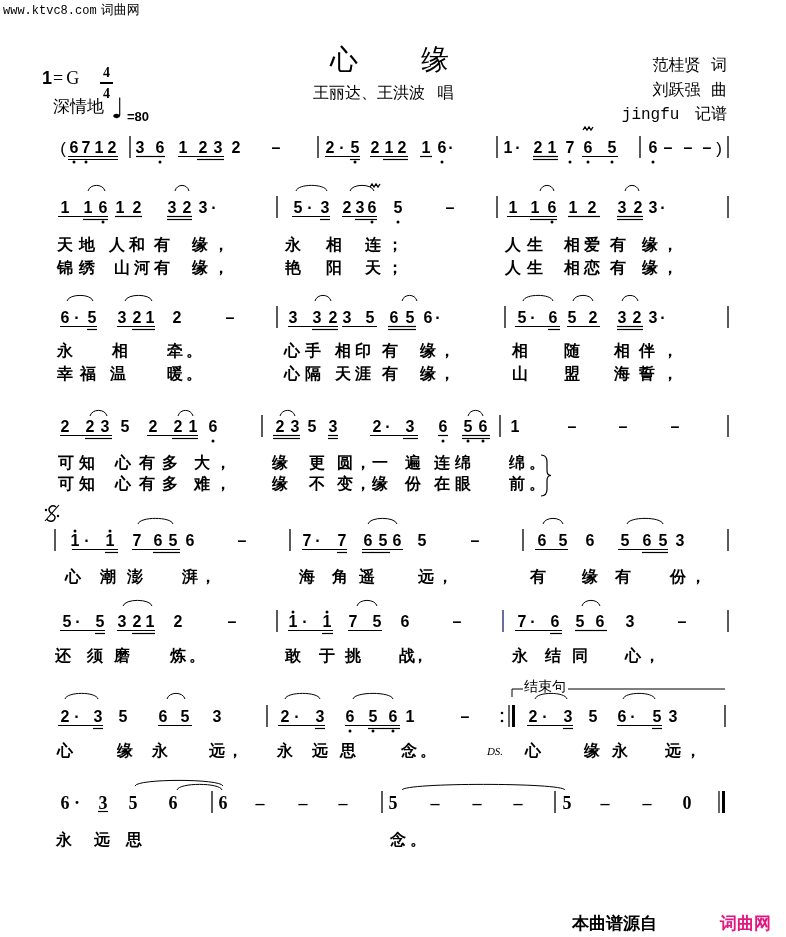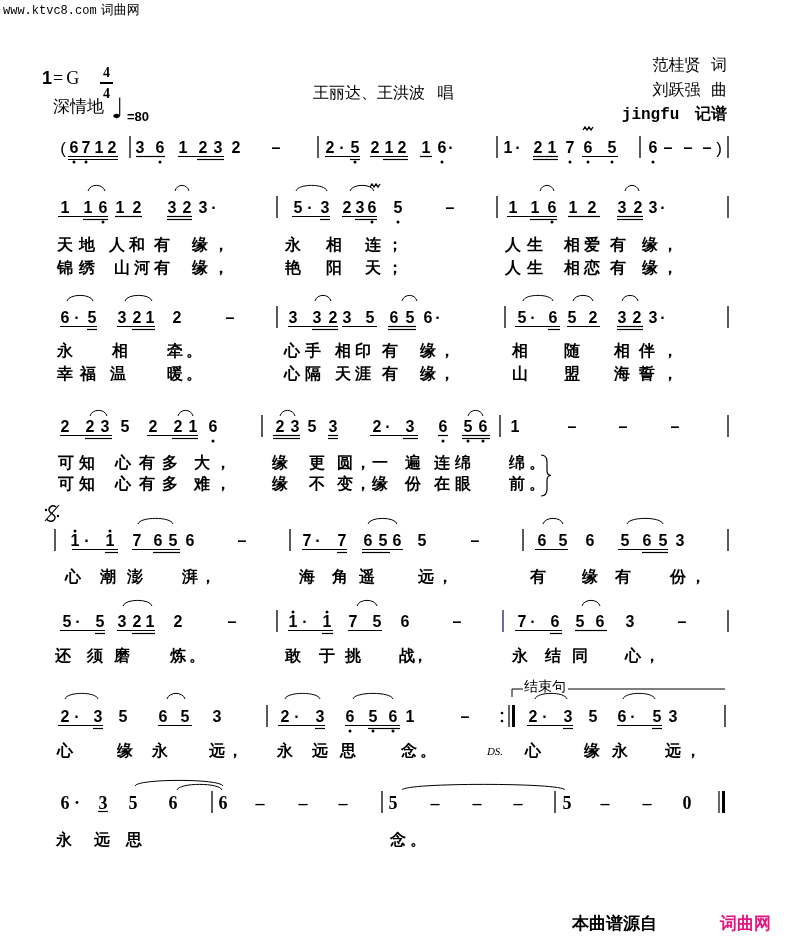--- a/index.html
+++ b/index.html
@@ -8,21 +8,21 @@
       background: #ffffff; color: #000;
       font-family: "Liberation Sans", sans-serif;
     }
     .abs { position: absolute; white-space: nowrap; line-height: 1; }
     .watermark { left: 3px; top: 4px; font: 12px/1 "Liberation Mono", monospace; }
     .watermark .site { font-size: 13px; margin-left: 4px; }
     .title { left: 330px; top: 46px; font: 28px/1 "Liberation Serif", serif; letter-spacing: 63px; }
     .singers { left: 313px; top: 85px; font: 16px/1 "Liberation Sans", sans-serif; word-spacing: 8px; }
     .credits { right: 59px; top: 57px; text-align: right; font: 16px/1 "Liberation Sans", sans-serif; }
     .credits div { height: 25px; word-spacing: 6px; }
-    .credits .mono { font-family: "Liberation Mono", monospace; height: auto; font-weight: bold; }
+    .credits .mono { font-family: "Liberation Mono", monospace; height: auto; }
     .key { left: 42px; top: 69px; font: 18px/1 "Liberation Serif", serif; }
     .key .kdeg { font: bold 18px/1 "Liberation Sans", sans-serif; }
     .key .keq { margin: 0 3px 0 1px; }
     .timesig { left: 100px; top: 66px; width: 13px; text-align: center; font: bold 14px/1 "Liberation Serif", serif; }
     .timesig span { display: block; }
     .timesig .ts-line { height: 1.5px; background: #000; margin: 2px 0 3px 0; }
     .expression { left: 53px; top: 98px; font: 17px/1 "Liberation Sans", sans-serif; }
     .qnote { left: 111px; top: 95px; font: 28px/1 "DejaVu Sans", sans-serif; }
     .tempo-val { left: 127px; top: 110px; font: bold 13px/1 "Liberation Sans", sans-serif; }
     .footer-label { left: 572px; top: 915px; font: bold 17px/1 "Liberation Sans", sans-serif; }
@@ -63,20 +63,21 @@
   <div class="abs timesig">
     <span>4</span>
     <span class="ts-line"></span>
     <span>4</span>
   </div>
 
   <div class="abs expression">深情地</div>
   <div class="abs qnote">♩</div>
   <div class="abs tempo-val">=80</div>
 
+  <div class="abs title">心缘</div>
   <div class="abs singers">王丽达、王洪波 唱</div>
 
   <div class="abs credits">
     <div>范桂贤 词</div>
     <div>刘跃强 曲</div>
     <div class="mono">jingfu 记谱</div>
   </div>
 
   <div id="score">
     <svg id="score-lines" width="786" height="937" viewBox="0 0 786 937">

